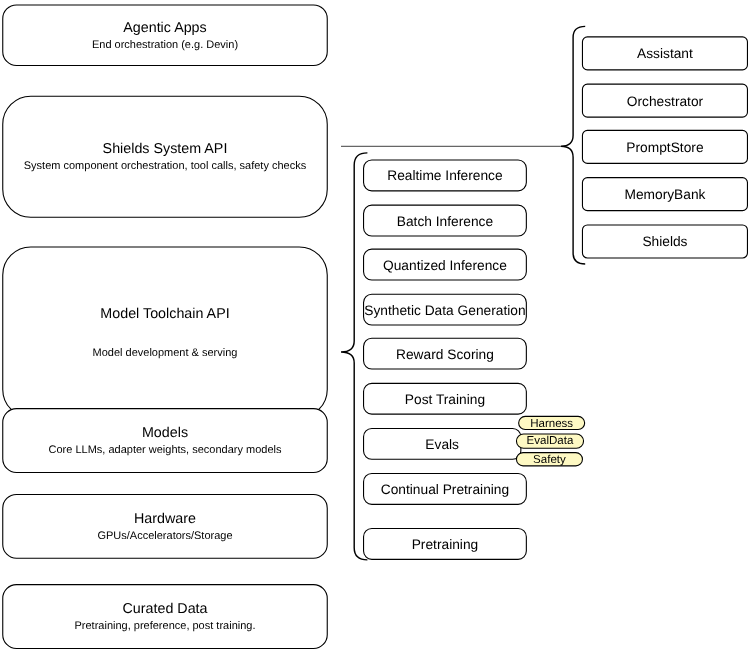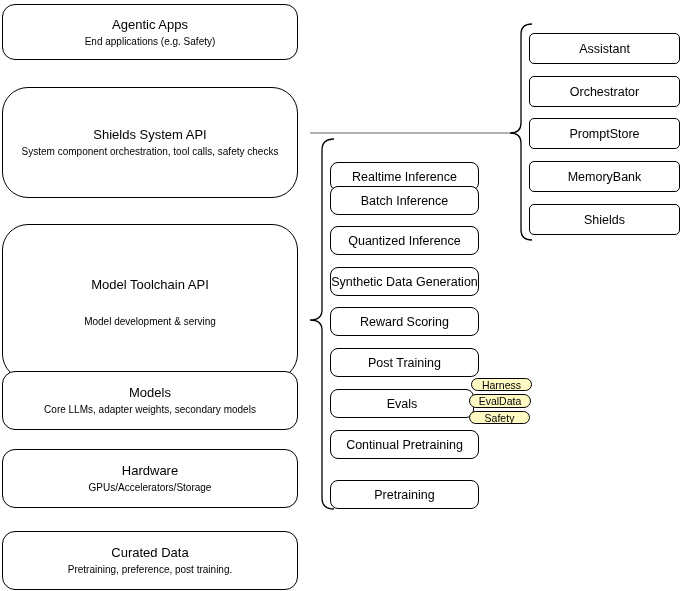--- a/index.html
+++ b/index.html
@@ -57,21 +57,21 @@
 <div id="canvas">
 
   <svg id="wires" width="682" height="591" viewBox="0 0 682 591">
     <path d="M 334 139 Q 322 139 322 150 L 322 310 Q 322 320 310 320 Q 322 320 322 330 L 322 498 Q 322 509 334 509" fill="none" stroke="#000000" stroke-width="1.3"></path>
     <path d="M 532 24 Q 521 24 521 34 L 521 123 Q 521 133 510 133 Q 521 133 521 143 L 521 230 Q 521 240 532 240" fill="none" stroke="#000000" stroke-width="1.3"></path>
     <line x1="310" y1="133" x2="510" y2="133" stroke="#666666" stroke-width="1.2"></line>
   </svg>
 
   <div class="box leftbox r13" style="top:4px; height:56px;">
     <div class="box-title">Agentic Apps</div>
-    <div class="box-subtitle">End applications (e.g. Safety)</div>
+    <div class="box-subtitle">End orchestration (e.g. Devin)</div>
   </div>
 
   <div class="box leftbox r26" style="top:87px; height:111px;">
     <div class="box-title">Shields System API</div>
     <div class="box-subtitle">System component orchestration, tool calls, safety checks</div>
   </div>
 
   <div class="box leftbox r26" style="top:224px; height:156px;gap:20px;">
     <div class="box-title">Model Toolchain API</div>
     <div class="box-subtitle">Model development &amp; serving</div>
@@ -85,21 +85,21 @@
   <div class="box leftbox r13" style="top:449px; height:59px;">
     <div class="box-title">Hardware</div>
     <div class="box-subtitle">GPUs/Accelerators/Storage</div>
   </div>
 
   <div class="box leftbox r13" style="top:531px; height:59px;">
     <div class="box-title">Curated Data</div>
     <div class="box-subtitle">Pretraining, preference, post training.</div>
   </div>
 
-  <div class="box midbox" style="top:162px;">Realtime Inference</div>
+  <div class="box midbox" style="top:145px;">Realtime Inference</div>
   <div class="box midbox" style="top:186px;">Batch Inference</div>
   <div class="box midbox" style="top:226px;">Quantized Inference</div>
   <div class="box midbox" style="top:267px;">Synthetic Data Generation</div>
   <div class="box midbox" style="top:307px;">Reward Scoring</div>
   <div class="box midbox" style="top:348px;">Post Training</div>
   <div class="box midbox" style="top:389px; width:144px;">Evals</div>
   <div class="box midbox" style="top:430px;">Continual Pretraining</div>
   <div class="box midbox" style="top:480px;">Pretraining</div>
 
   <div class="tag" style="left:471px; top:378px; width:61px; height:13px;">Harness</div>

